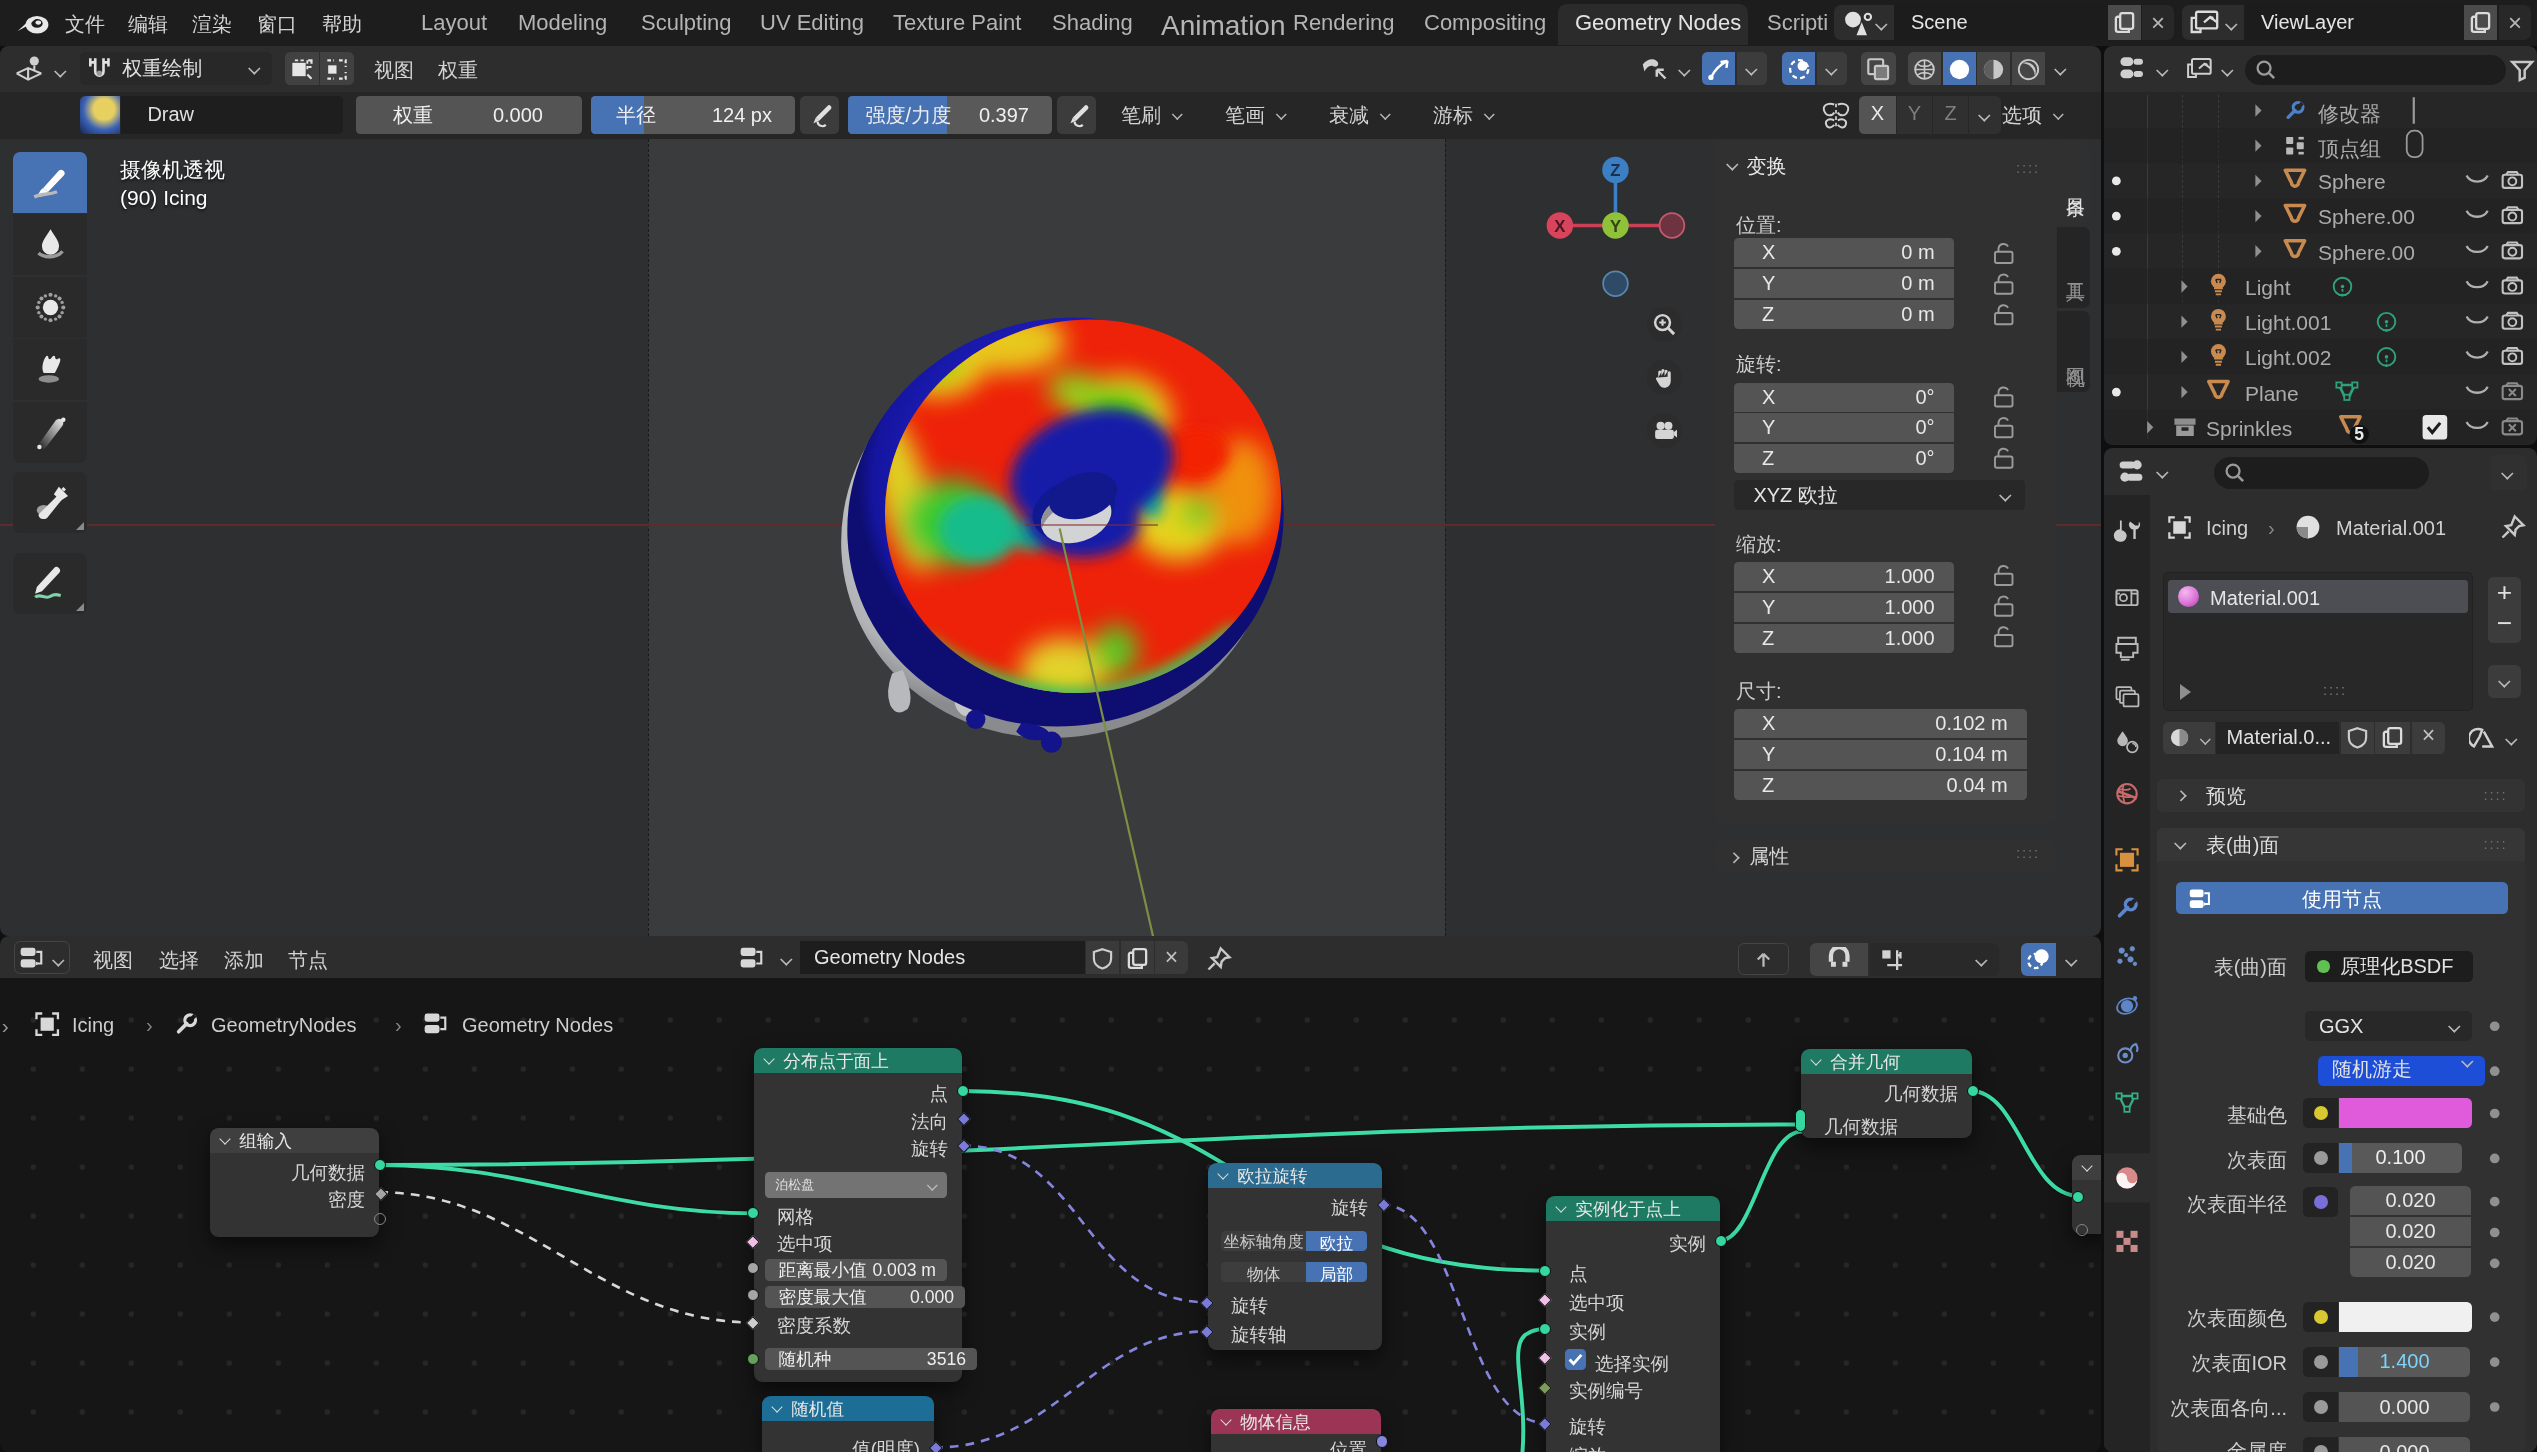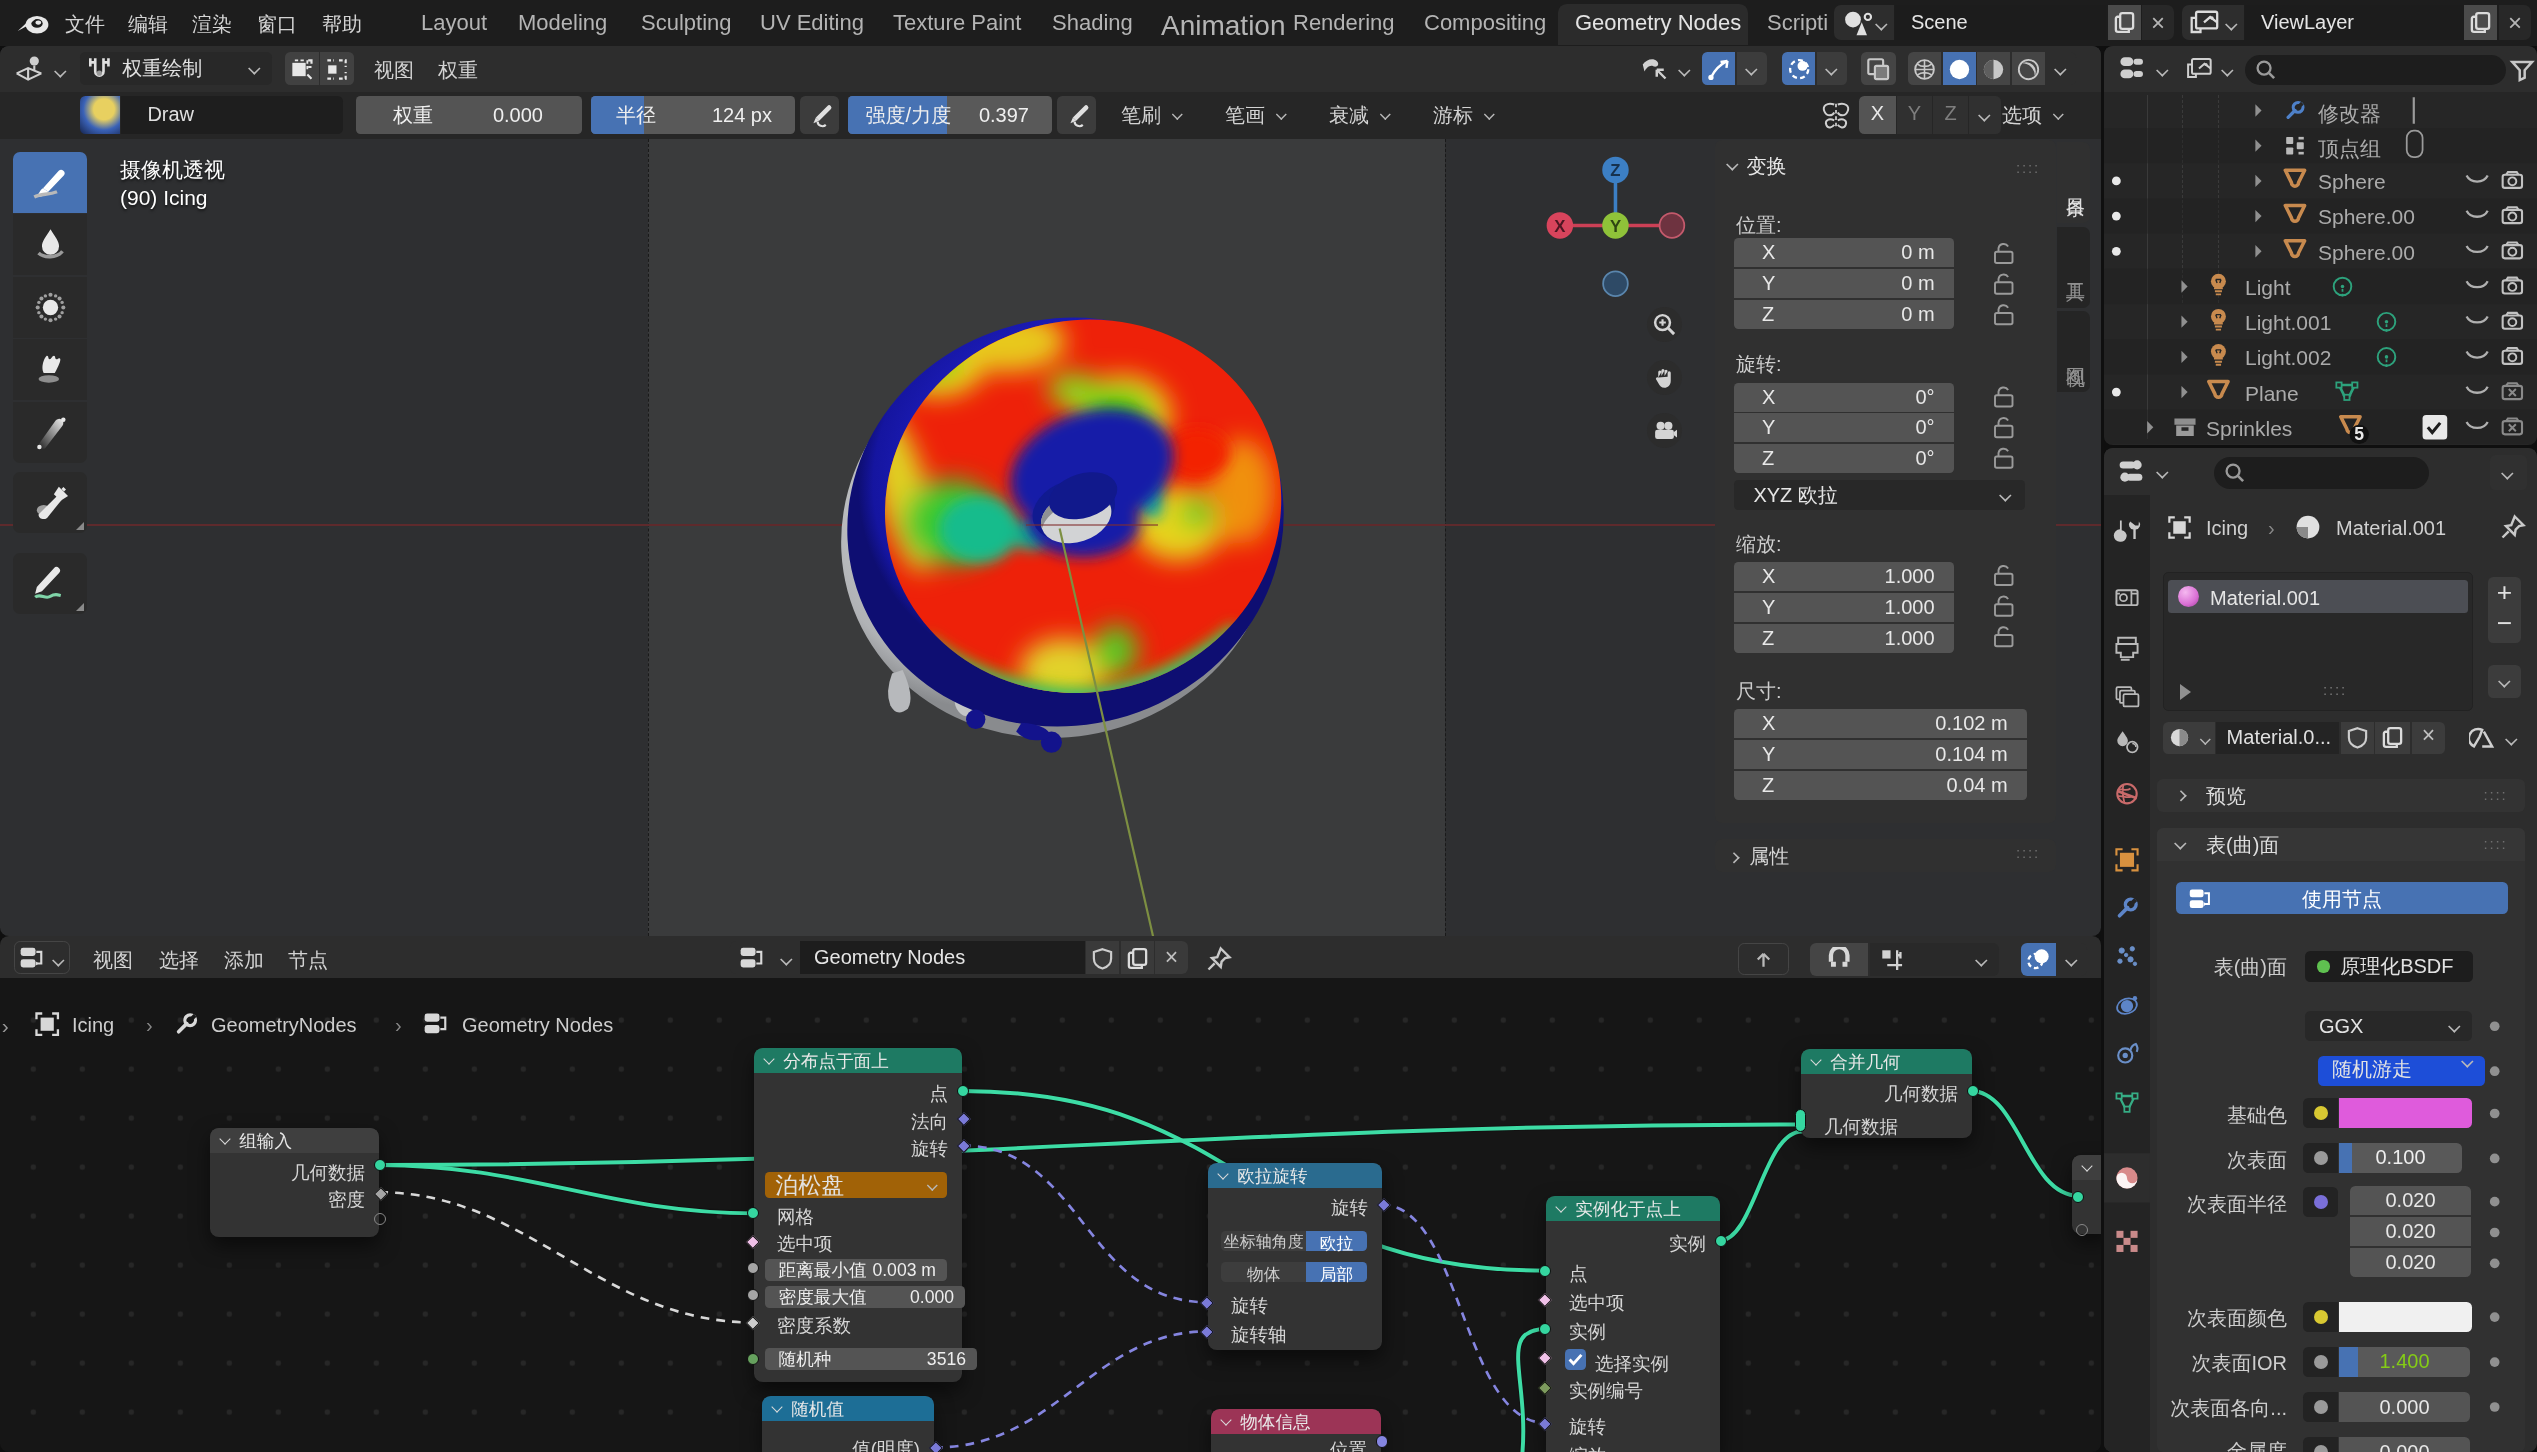--- a/index.html
+++ b/index.html
@@ -642,21 +642,21 @@
   </div>
 
   <div class="node" style="left:754px;top:112px;width:208px;height:334px;">
     <div class="nh" style="background:#1e7a63;"><span class="vv"></span>分布点于面上</div>
     <div class="nrow rr" style="right:14px;top:33px;">点</div>
     <div class="nrow rr" style="right:14px;top:61px;">法向</div>
     <div class="nrow rr" style="right:14px;top:88px;">旋转</div>
     <div class="sock" style="right:-7px;top:37px;background:#35d6a0;"></div>
     <div class="diam" style="right:-6.2px;top:66px;background:#7a7ad8;"></div>
     <div class="diam" style="right:-6.2px;top:93px;background:#7a7ad8;"></div>
-    <div class="abs" style="left:10.6px;top:124px;width:182px;height:26.4px;background:#a16207;border-radius:4.4px;color:#e2e2e2;font-size:23px;display:flex;align-items:center;">
+    <div class="abs" style="left:10.6px;top:124px;width:182px;height:26.4px;background:#737373;border-radius:4.4px;color:#e2e2e2;font-size:13px;display:flex;align-items:center;">
         <span style="margin-left:10.6px;">泊松盘</span>
         <span class="chev" style="position:absolute;right:8.8px;transform:rotate(45deg) scale(.7);"></span>
       </div>
     <div class="nrow" style="left:23px;top:156px;">网格</div>
     <div class="nrow" style="left:23px;top:183px;">选中项</div>
     <div class="nfld" style="left:10.6px;top:211px;width:182px;">
         <span style="margin-left:14px;">距离最小值</span>
         <span style="position:absolute;right:10.6px;">0.003 m</span>
       </div>
     <div class="nfld" style="left:10.6px;top:238px;width:200px;">
@@ -1109,21 +1109,21 @@
     </div>
   <div class="abs" style="right:250px;top:857px;color:#cdcdcd;">次表面颜色</div>
   <div class="abs" style="left:199px;top:854px;width:35px;height:30px;background:#232323;border-radius:5.3px 0 0 5.3px;">
       <span style="position:absolute;left:10.6px;top:8px;width:14px;height:14px;border-radius:50%;background:#d8c832;"></span>
     </div>
   <div class="abs" style="left:235px;top:854px;width:133px;height:30px;background:#f0f0f0;border-radius:0 5.3px 5.3px 0;"></div>
   <div class="abs" style="right:250px;top:902px;color:#cdcdcd;">次表面IOR</div>
   <div class="abs" style="left:199px;top:899px;width:35px;height:30px;background:#232323;border-radius:5.3px 0 0 5.3px;">
       <span style="position:absolute;left:10.6px;top:8px;width:14px;height:14px;border-radius:50%;background:#9a9a9a;"></span>
     </div>
-  <div class="abs" style="left:235px;top:899px;width:131px;height:30px;background:#595959;border-radius:0 5.3px 5.3px 0;overflow:hidden;color:#84cc16;">
+  <div class="abs" style="left:235px;top:899px;width:131px;height:30px;background:#595959;border-radius:0 5.3px 5.3px 0;overflow:hidden;color:#7dd3fc;">
       <div class="abs" style="left:0;top:0;width:19.4px;height:30px;background:#4772b3;"></div>
       <div style="text-align:center;margin-top:2.6px;">1.400</div>
     </div>
   <div class="abs" style="right:250px;top:947px;color:#cdcdcd;">次表面各向...</div>
   <div class="abs" style="left:199px;top:944px;width:35px;height:30px;background:#232323;border-radius:5.3px 0 0 5.3px;">
       <span style="position:absolute;left:10.6px;top:8px;width:14px;height:14px;border-radius:50%;background:#9a9a9a;"></span>
     </div>
   <div class="abs fld" style="left:235px;top:944px;width:131px;height:30px;border-radius:0 5.3px 5.3px 0;">
       <div style="width:100%;text-align:center;">0.000</div>
     </div>

